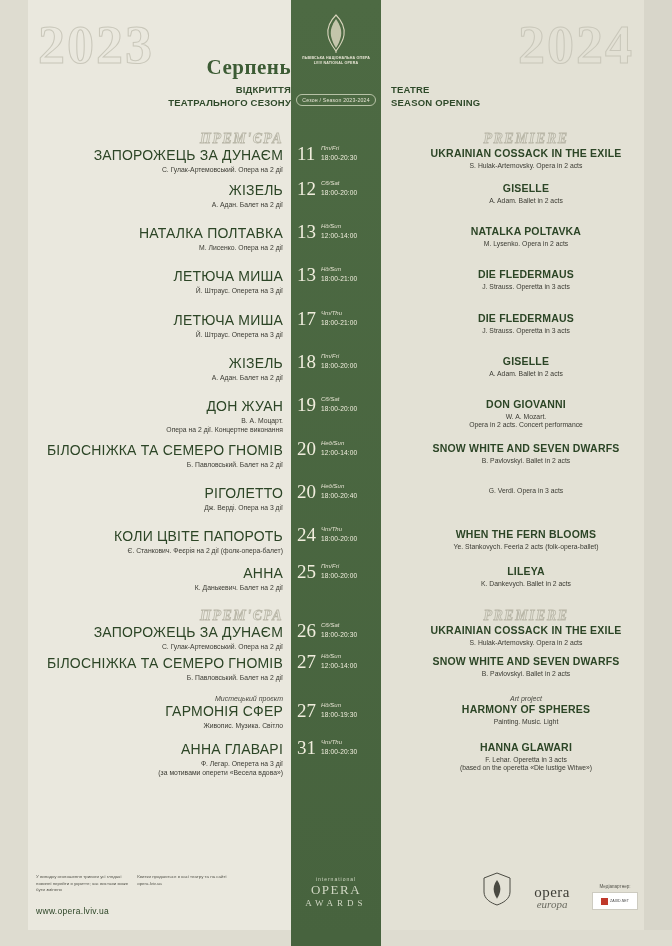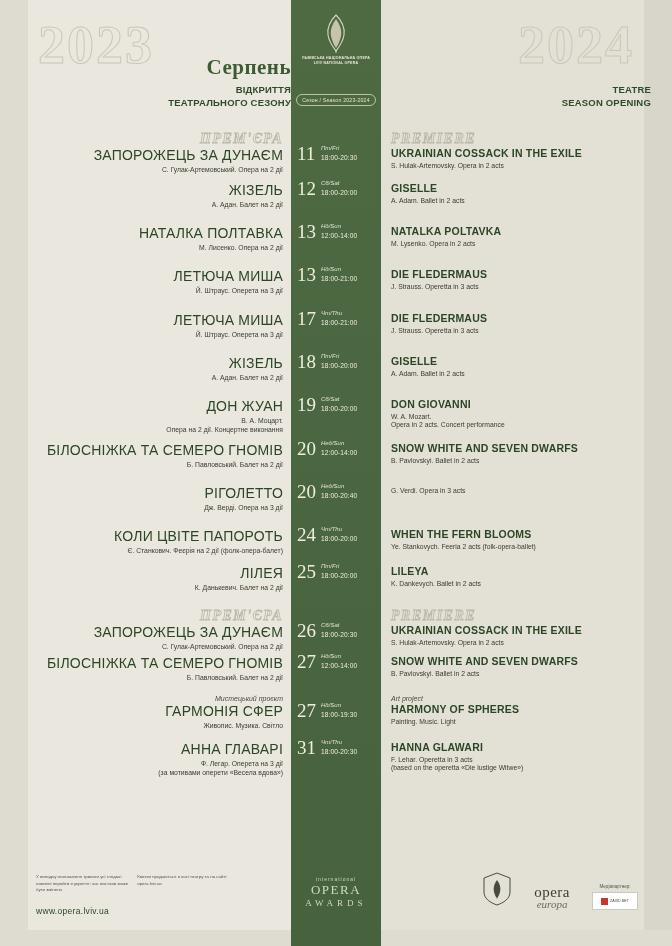--- a/index.html
+++ b/index.html
@@ -140,21 +140,21 @@
     font-weight: bold;
     line-height: 1.35;
     color: #2f4a2a;
     letter-spacing: 0.2px;
   }
   .subtitle-en {
     position: absolute;
     left: 391px;
     top: 84px;
     width: 260px;
-    text-align: right;
+    text-align: left;
     font-size: 9.5px;
     font-weight: bold;
     line-height: 1.35;
     color: #2f4a2a;
     letter-spacing: 0.2px;
   }
 
   
   .rows {
     position: absolute;
@@ -172,21 +172,21 @@
     right: 381px;
     width: 270px;
     text-align: right;
     padding-right: 8px;
     box-sizing: border-box;
   }
   .row .en {
     position: absolute;
     left: 391px;
     width: 270px;
-    text-align: left;
+    text-align: center;
     box-sizing: border-box;
   }
   .premiere-ua, .premiere-en {
     font-family: "Liberation Serif", serif;
     font-style: italic;
     font-weight: bold;
     font-size: 14px;
     letter-spacing: 1.5px;
     color: transparent;
     -webkit-text-stroke: 0.8px #b9b7a8;
@@ -503,21 +503,21 @@
           <div class="desc">Ye. Stankovych. Feeria 2 acts (folk-opera-ballet)</div>
         </div>
       </div>
       <div class="datebox" style="top: 520px;">
         <div class="dnum">24</div>
         <div class="dday">Чт/Thu</div>
         <div class="dtime">18:00-20:00</div>
       </div>
       <div class="row" style="top: 560px;">
         <div class="ua">
-          <div class="title">ЛІЛЕЯ</div>
+          <div class="title">АННА</div>
           <div class="desc">К. Данькевич. Балет на 2 дії</div>
         </div>
         <div class="en">
           <div class="title-en">LILEYA</div>
           <div class="desc">K. Dankevych. Ballet in 2 acts</div>
         </div>
       </div>
       <div class="datebox" style="top: 557px;">
         <div class="dnum">25</div>
         <div class="dday">Пт/Fri</div>

